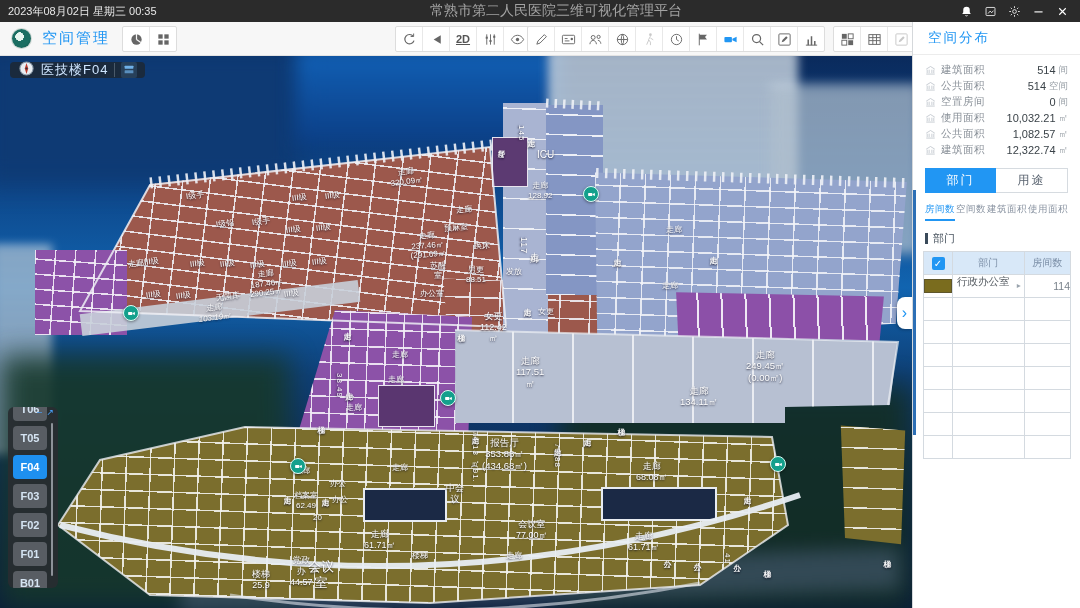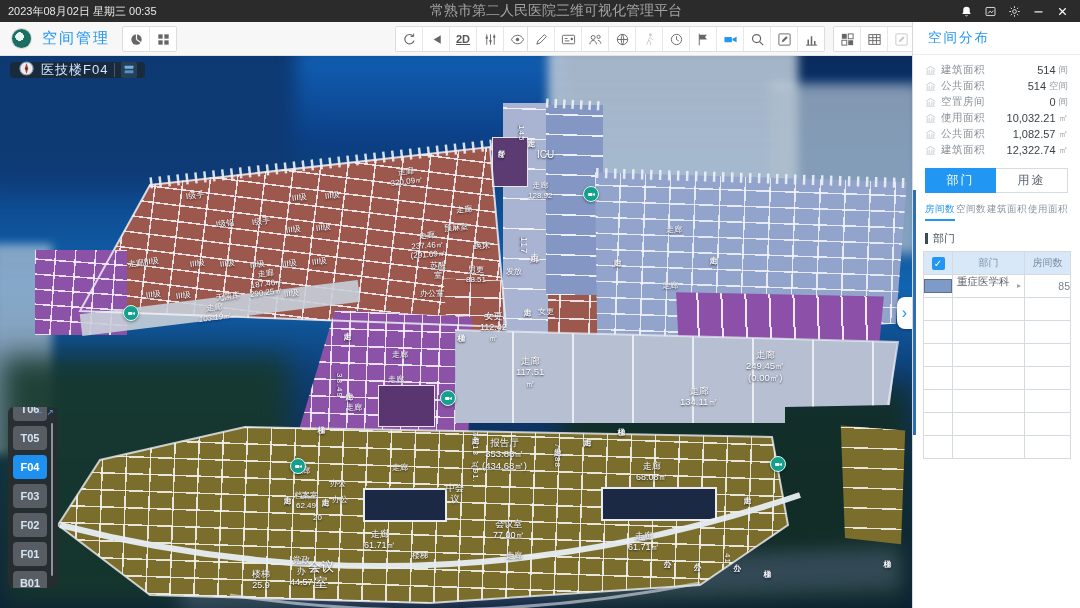--- a/index.html
+++ b/index.html
@@ -453,21 +453,21 @@
         <span class="lbl" style="left: 746px; top: 294px; font-size: 9.5px;">走廊
 249.45㎡
 (0.00㎡)</span>
         <span class="lbl" style="left: 680px; top: 330px; font-size: 9.5px;">走廊
 134.11㎡</span>
         <span class="lbl" style="left: 482px; top: 382px; font-size: 9.5px;">报告厅
 353.88㎡
 (434.68㎡)</span>
         <span class="lbl v" style="left: 470px; top: 374px;">走廊74.13㎡(91.</span>
         <span class="lbl v" style="left: 552px; top: 386px;">走廊73.88</span>
-        <span class="lbl" style="left: 493px; top: 464px; font-size: 9px;">会议室
+        <span class="lbl" style="left: 516px; top: 464px; font-size: 9px;">会议室
 77.00㎡</span>
         <span class="lbl" style="left: 506px; top: 496px;">走廊</span>
         <span class="lbl" style="left: 446px; top: 428px; font-size: 9px;">中会
 议</span>
         <span class="lbl" style="left: 330px; top: 424px;">办公</span>
         <span class="lbl" style="left: 332px; top: 440px;">办公</span>
         <span class="lbl v" style="left: 282px; top: 434px;">走廊</span>
         <span class="lbl" style="left: 294px; top: 436px;">档案室
 62.49</span>
         <span class="lbl v" style="left: 320px; top: 436px;">走廊</span>
@@ -656,24 +656,24 @@
           <th>
               <div class="cbx">✓</div>
             </th>
           <th>部门</th>
           <th>房间数</th>
         </tr>
       </thead>
       <tbody>
           <tr>
             <td class="tchk">
-              <div class="swatch" style="background: rgb(126, 154, 201);"></div>
+              <div class="swatch" style="background: rgb(122, 108, 30);"></div>
             </td>
-            <td class="tname"><span class="nm">重症医学科</span><span class="arr">▸</span></td>
-            <td class="tval">85</td>
+            <td class="tname"><span class="nm">行政办公室</span><span class="arr">▸</span></td>
+            <td class="tval">114</td>
           </tr>
           <tr class="empty">
             <td class="tchk"></td>
             <td></td>
             <td></td>
           </tr>
           <tr class="empty">
             <td class="tchk"></td>
             <td></td>
             <td></td>

